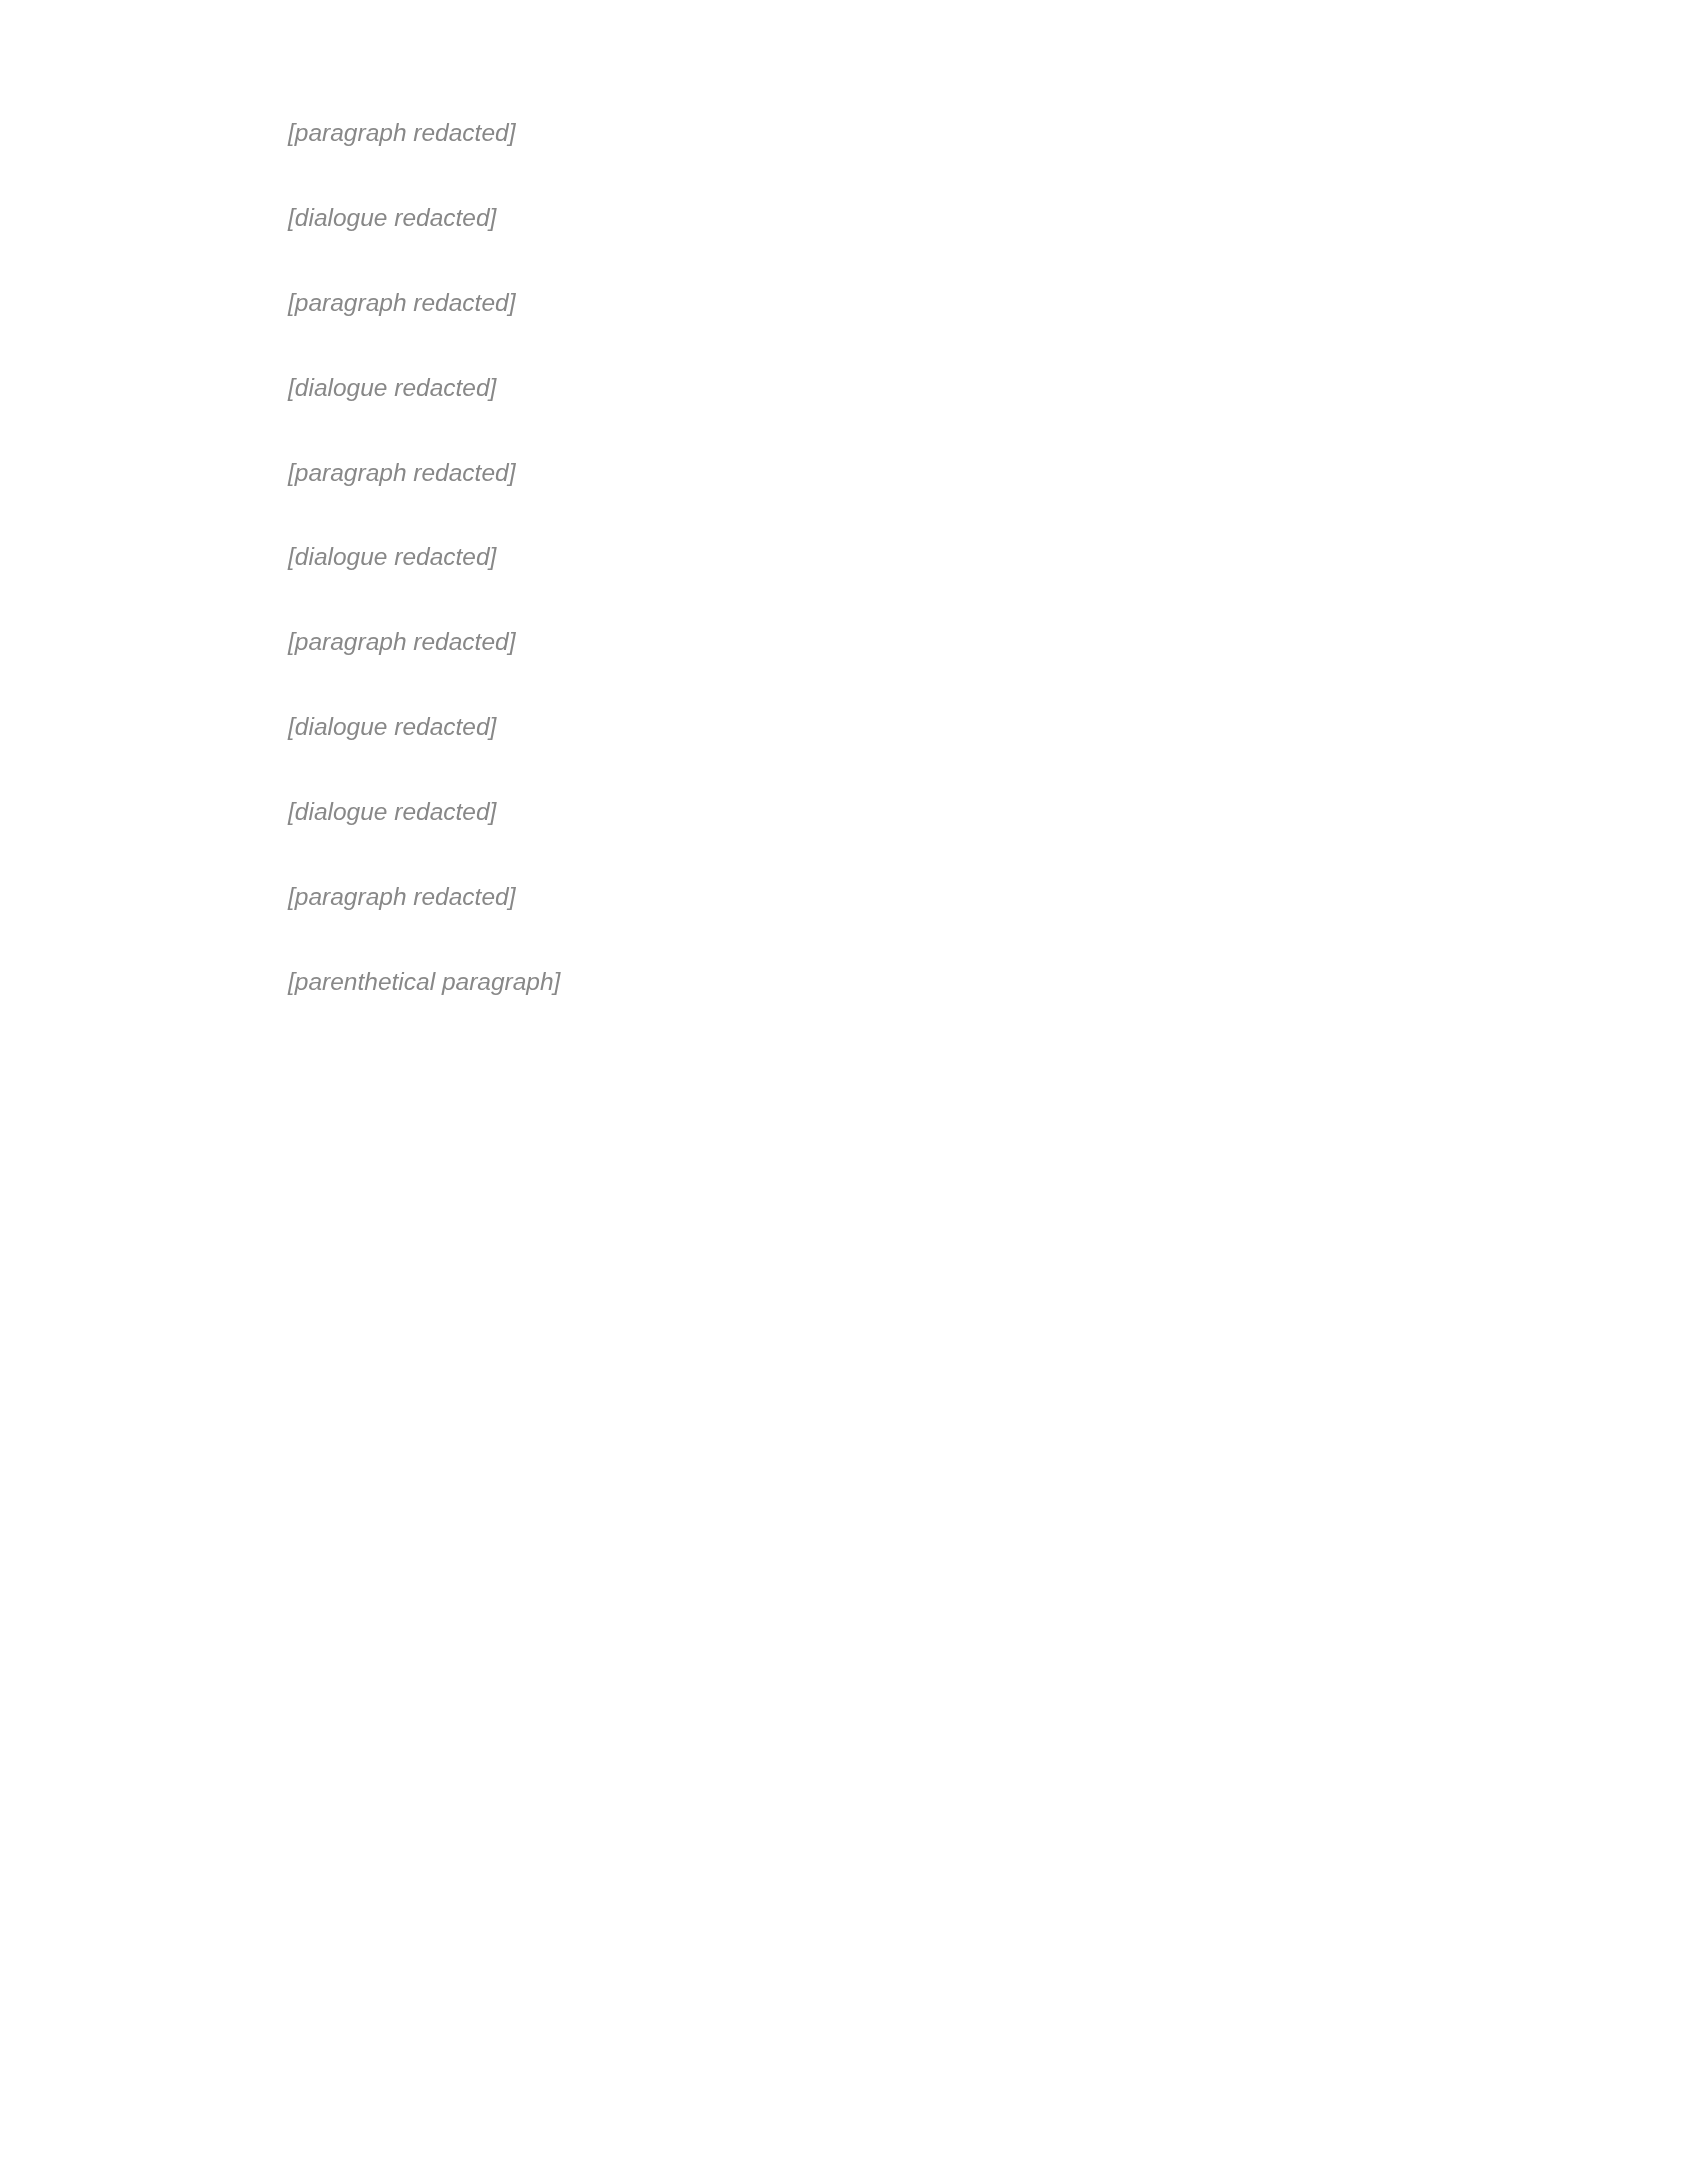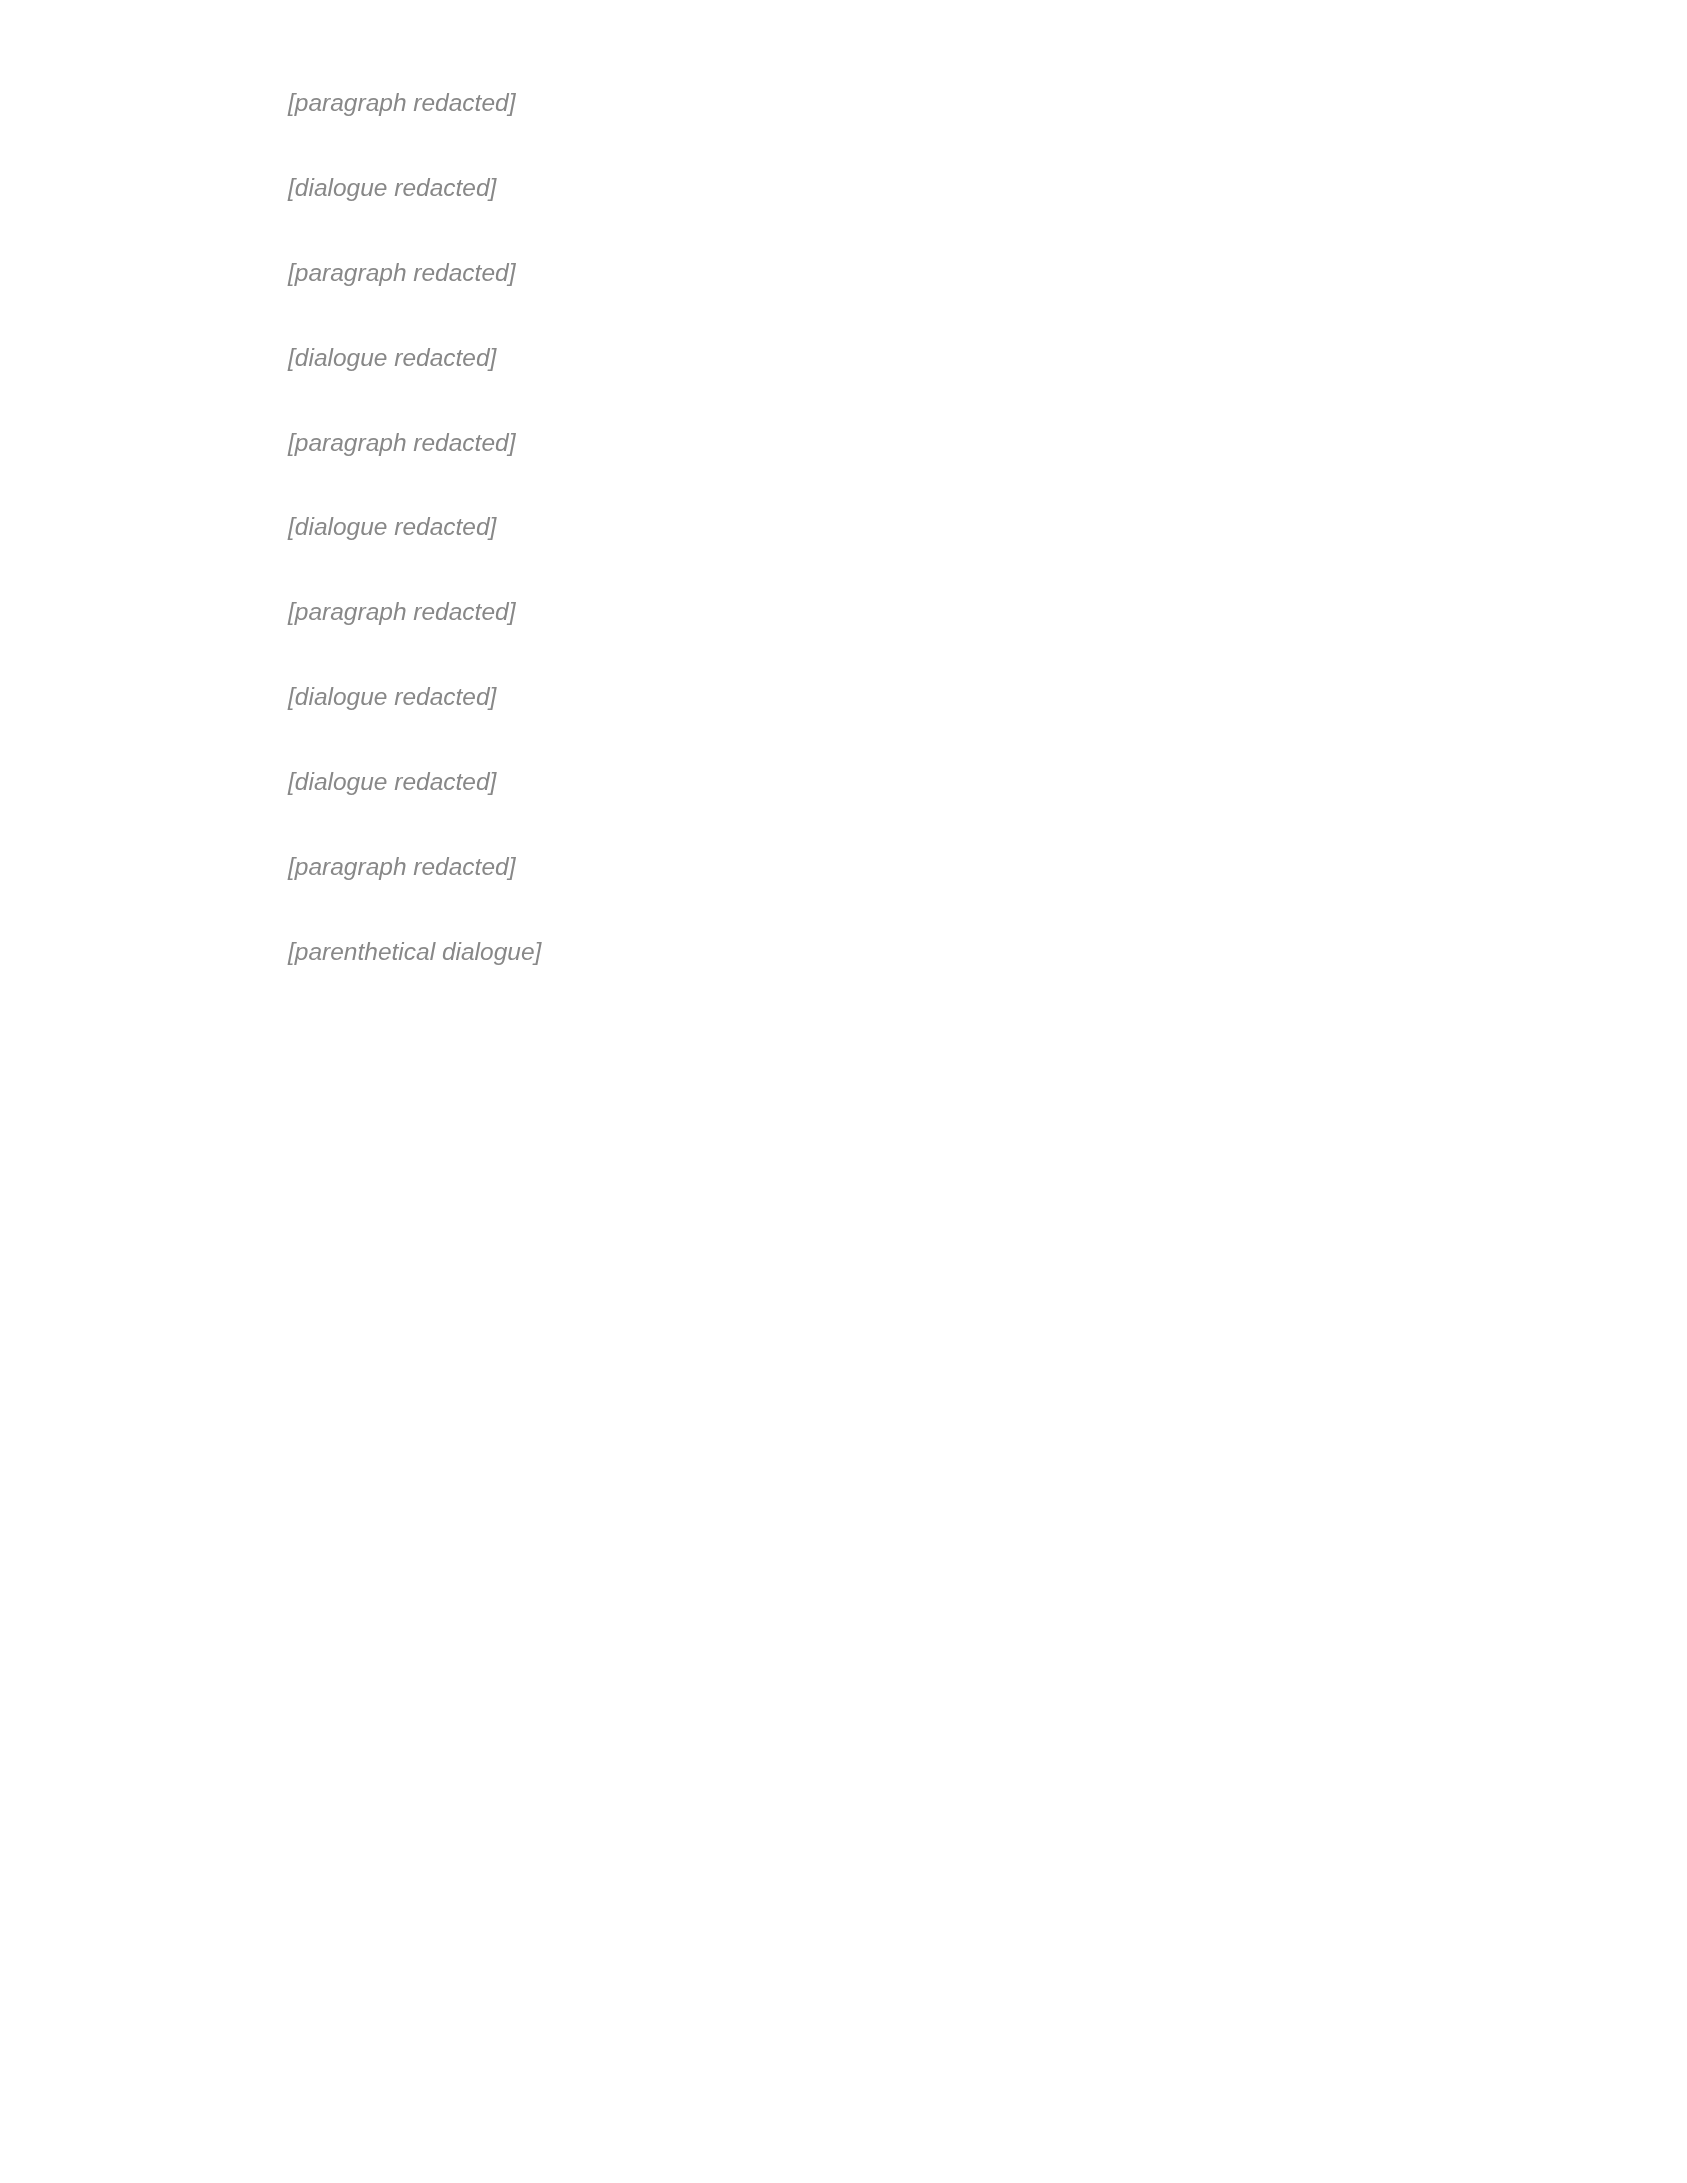--- a/index.html
+++ b/index.html
@@ -1,18 +1,18 @@
 <!DOCTYPE html>
 <html style="font-size:10.6px"><head>
 <meta charset="utf-8">
 <style>
   body { margin: 0; background: #ffffff; font-family: "Liberation Sans", sans-serif; }
   .page {
     width: 1687px; height: 2183px; box-sizing: border-box;
-    padding: 82px 192px; background: #ffffff; color: #000000;
+    padding: 112px 192px; background: #ffffff; color: #000000;
   }
   .para {
     font-size: 24.5px; line-height: 1.75; text-align: justify;
     text-indent: 96px; margin: 0 0 42px 0;
   }
   .redacted { color: #888; font-style: italic; }
 </style>
 </head>
 <body>
 
@@ -21,15 +21,15 @@
 <p class="para redacted">[paragraph redacted]</p>
     <p class="para redacted">[dialogue redacted]</p>
     <p class="para redacted">[paragraph redacted]</p>
     <p class="para redacted">[dialogue redacted]</p>
     <p class="para redacted">[paragraph redacted]</p>
     <p class="para redacted">[dialogue redacted]</p>
     <p class="para redacted">[paragraph redacted]</p>
     <p class="para redacted">[dialogue redacted]</p>
     <p class="para redacted">[dialogue redacted]</p>
     <p class="para redacted">[paragraph redacted]</p>
-    <p class="para redacted">[parenthetical dialogue]</p>
+    <p class="para redacted">[parenthetical paragraph]</p>
   </div>
 
 
 </body></html>

